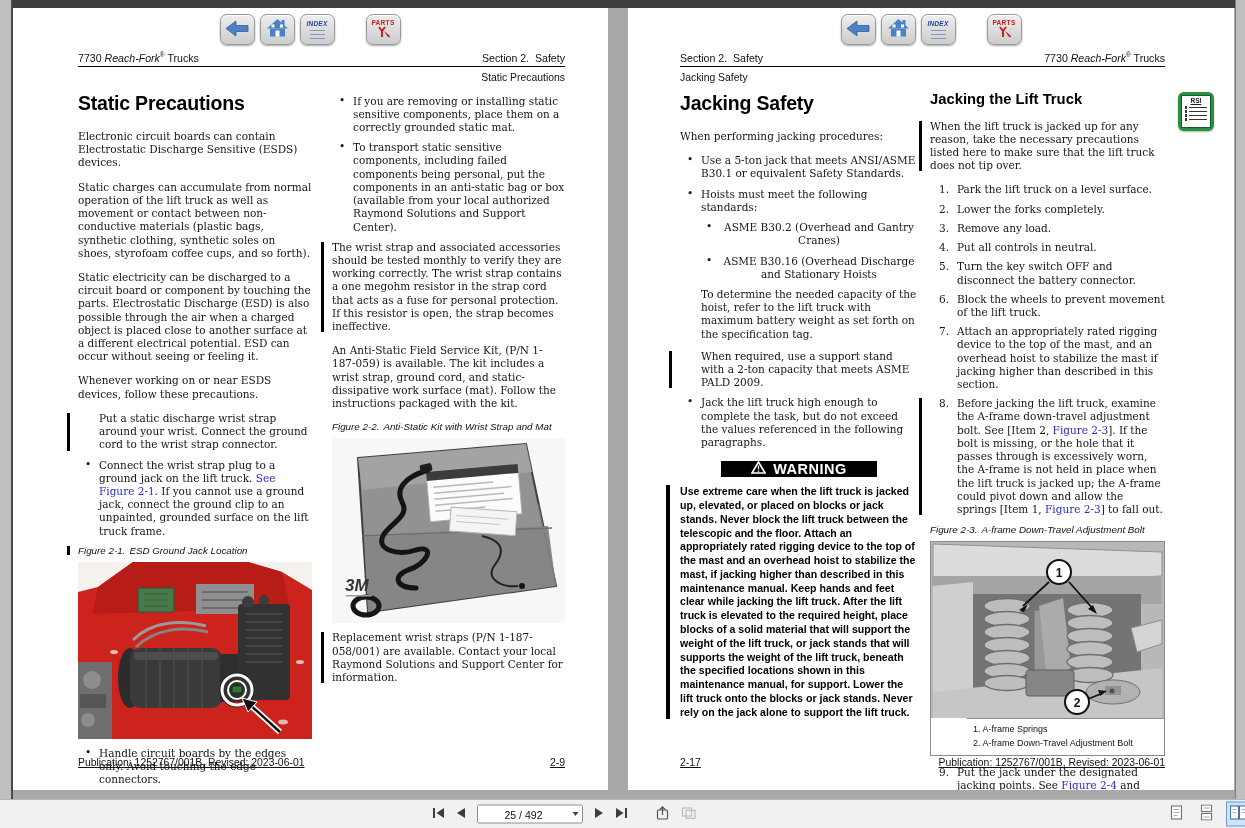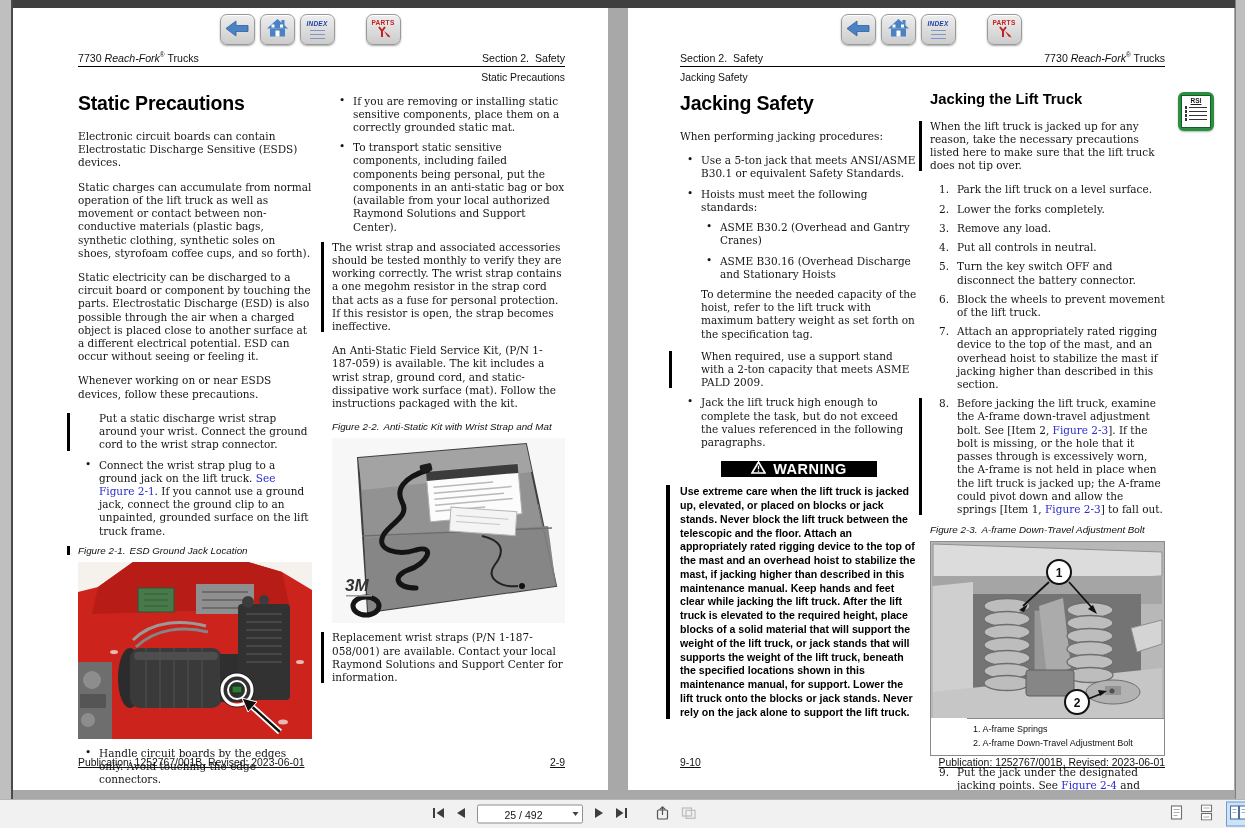--- a/index.html
+++ b/index.html
@@ -44,21 +44,21 @@
   .pr-pad .cols{gap:12px;}
   .colA-l{width:234px;}  .colB-l{width:233px;}
   .colA-r{width:238px;}  .colB-r{width:235px;}
 
   h1.sec{font:700 19.5px/1.1 "Liberation Sans",sans-serif;letter-spacing:-.2px;color:#000;margin:10px 0 16px;}
   h2.sec{font:700 14.8px/1.15 "Liberation Sans",sans-serif;color:#000;margin:8px 0 12px;}
 
   .bp{font-family:"DejaVu Serif","Liberation Serif",serif;font-size:10.5px;line-height:1.26;color:#151515;margin:0 0 11px;}
   .blt{position:relative;padding-left:21px;margin-bottom:7px;}
   .blt::before{content:"\2022";position:absolute;left:7px;top:-1px;}
-  .sblt{padding-left:40px;}
+  .sblt{padding-left:40px;text-align:center;}
   .sblt::before{left:26px;}
   .note{padding-left:21px;margin:2px 0 9px;}
   .nitem{position:relative;padding-left:27px;margin-bottom:6px;}
   .nitem .n{position:absolute;left:0;width:19px;text-align:right;}
   .lnk{color:#2b2bd0;cursor:pointer;}
 
   .figcap{font:italic 9.8px "Liberation Sans",sans-serif;color:#111;display:flex;gap:4px;margin:4px 0 6px;position:relative;}
   .figimg{display:block;margin:2px 0 8px;}
 
   
@@ -407,21 +407,21 @@
           </div>
 
           <div class="bp nitem" style="margin-top:10px;">
             <span class="n">9.</span><span>Put the jack under the designated jacking points. See </span><span class="lnk">Figure 2-4</span><span> and </span>
           </div>
         </div>
       </div>
     </div>
 
     <div class="pfoot pr-pad">
-      <span>9-10</span>
+      <span>2-17</span>
       <span>Publication: 1252767/001B, Revised: 2023-06-01</span>
     </div>
   </div>
 
   <div class="edge edge-left"></div>
   <div class="edge edge-right"></div>
 
   <div class="toolbar">
     <div class="tb-center">
       <button class="tbbtn">

